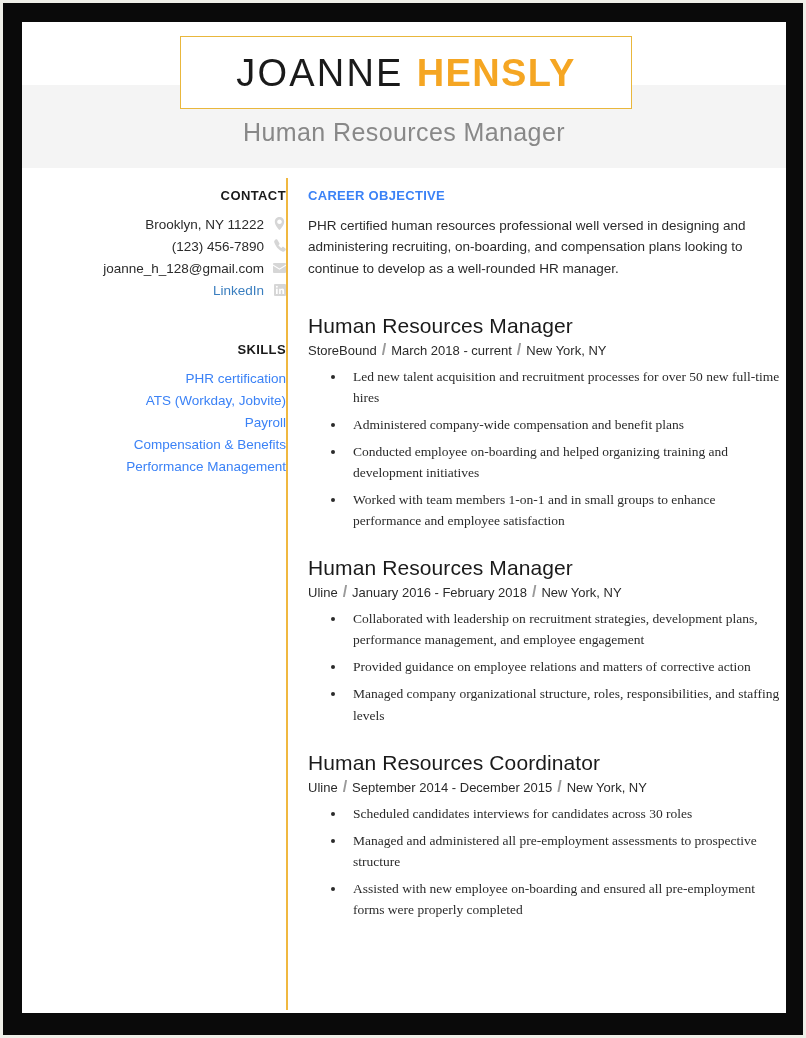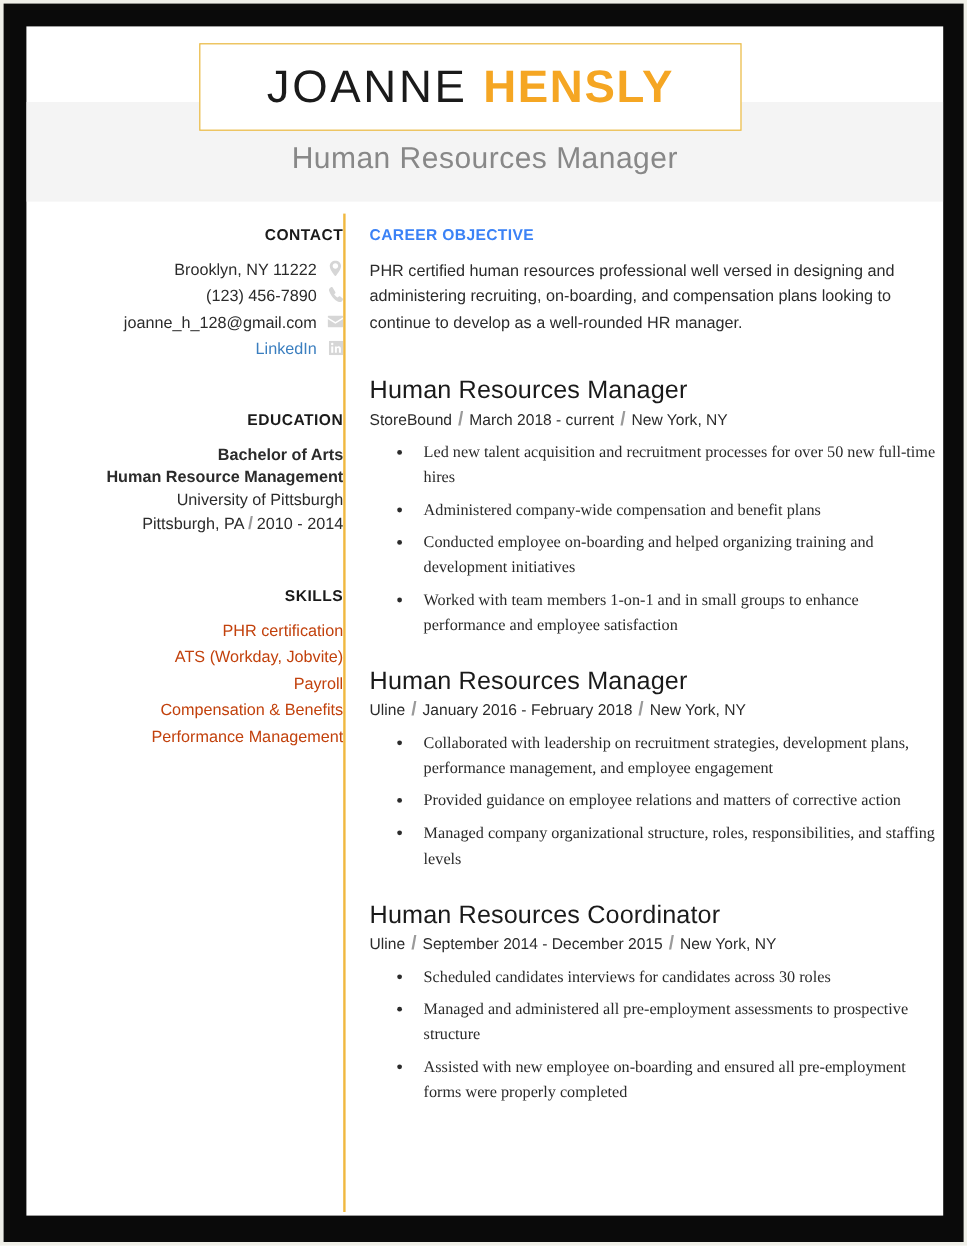--- a/index.html
+++ b/index.html
@@ -39,21 +39,21 @@
   }
   .gray-band {
     position: absolute;
     left: 0; right: 0;
     top: 63px;
     height: 83px;
     background: #f4f4f4;
   }
   .name-box {
     position: absolute;
-    left: 144px;
+    left: 158px;
     top: 14px;
     width: 452px;
     height: 73px;
     background: #ffffff;
     border: 1px solid #e9b73c;
     display: flex;
     align-items: center;
     justify-content: center;
     gap: 13px;
   }
@@ -140,21 +140,21 @@
   }
   .edu-line.bold { font-weight: 700; }
   .edu-line .sep {
     color: #9a9a9a;
     font-weight: 700;
     font-size: 15px;
     padding: 0 3px;
   }
   .skill-line {
     font-size: 13.5px;
-    color: #c2410c;
+    color: #3b82f6;
     margin-bottom: 7px;
   }
 
   
   .main {
     flex: 1;
     padding-left: 22px;
     padding-right: 4px;
   }
   .main-heading {
@@ -263,29 +263,20 @@
                       <rect x="2" y="4.7" width="1.7" height="5.3" fill="#ffffff"></rect>
                       <circle cx="2.85" cy="2.7" r="1" fill="#ffffff"></circle>
                       <path fill="#ffffff" d="M5.1 4.7h1.6v.75c.25-.45.8-.85 1.6-.85 1.3 0 1.8.8 1.8 2.1V10H8.4V7.1c0-.7-.25-1.1-.85-1.1-.55 0-.85.37-.85 1.1V10H5.1z"></path>
                     </svg>
             </span>
           </div>
 
         </div>
       </div>
 
-      <div class="side-block">
-        <div class="side-heading">EDUCATION</div>
-        <div class="edu-line bold">Bachelor of Arts</div>
-        <div class="edu-line bold">Human Resource Management</div>
-        <div class="edu-line">University of Pittsburgh</div>
-        <div class="edu-line">
-          <span>Pittsburgh, PA</span><span class="sep">/</span><span>2010 - 2014</span>
-        </div>
-      </div>
 
       <div class="side-block">
         <div class="side-heading">SKILLS</div>
         <div class="skill-line">PHR certification</div>
         <div class="skill-line">ATS (Workday, Jobvite)</div>
         <div class="skill-line">Payroll</div>
         <div class="skill-line">Compensation &amp; Benefits</div>
         <div class="skill-line">Performance Management</div>
       </div>
 

